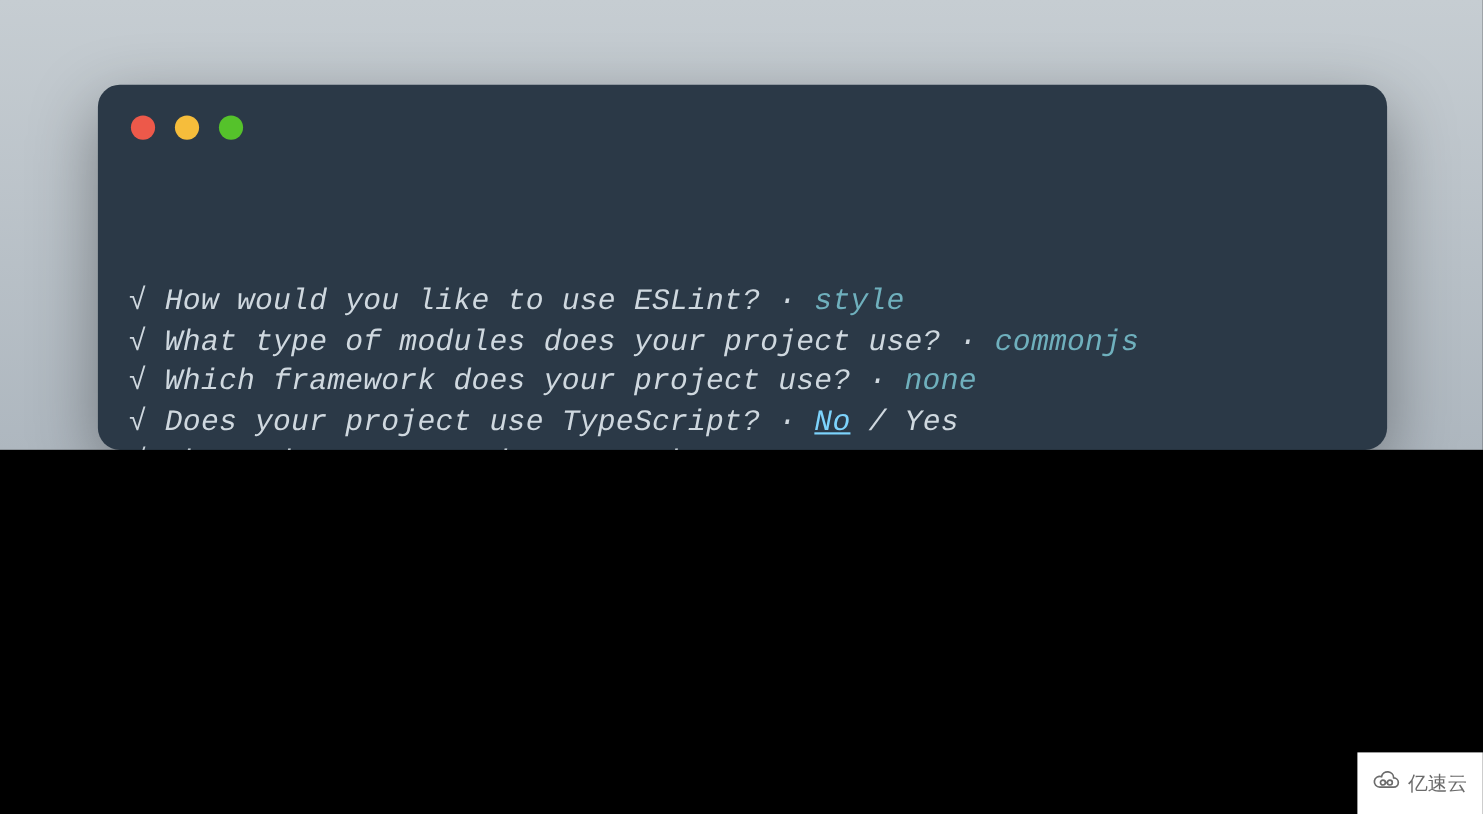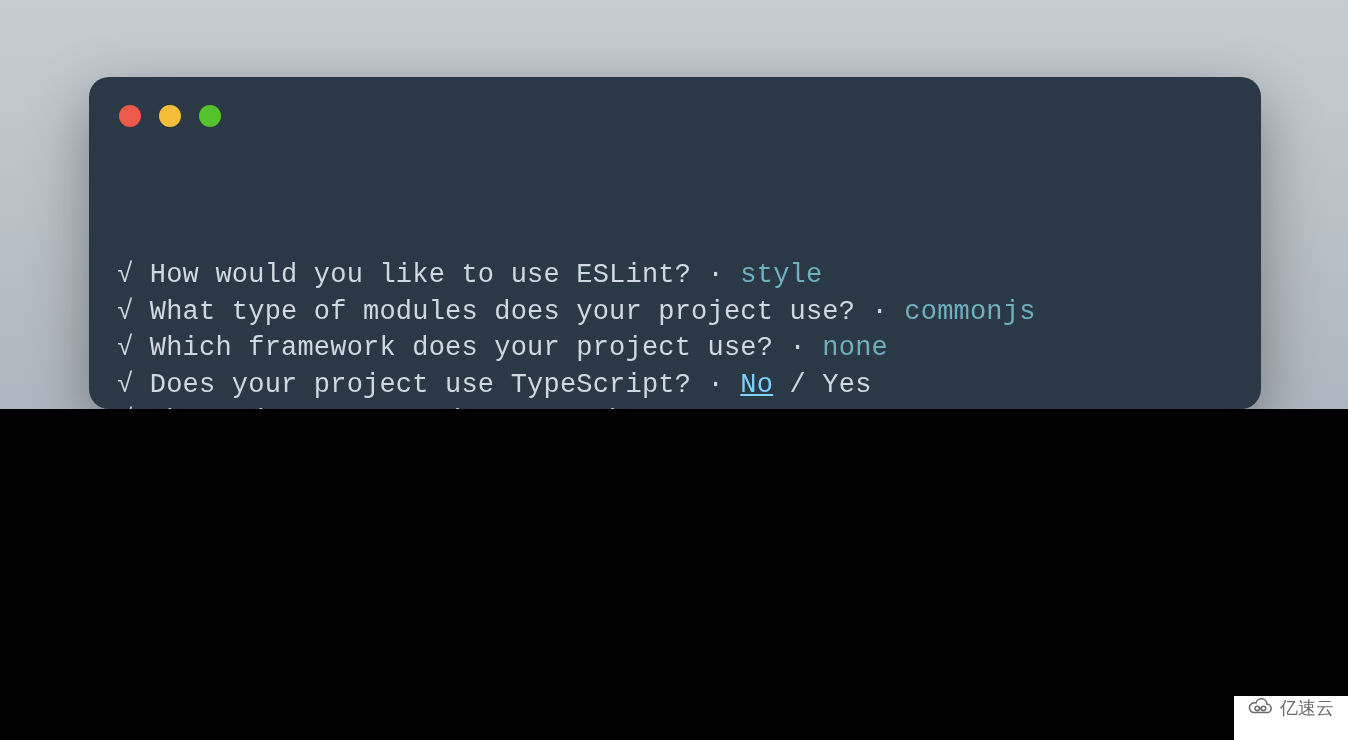--- a/index.html
+++ b/index.html
@@ -46,43 +46,43 @@
       top: 180px;
       left: 28px;
       right: 28px;
       font-size: 27px;
       line-height: 36.5px;
       color: #cfd8df;
       white-space: pre;
       letter-spacing: 0.2px;
       font-weight: 500;
     }
-    .line { display: block; }
+    .line { display: block; font-style: italic; }
     .answer { color: #6fb0bd; }
     .answer-u { color: #7dd3fc; text-decoration: underline; }
 
     .black-overlay {
       position: absolute;
       top: 409px;
       left: 0;
       width: 1348px;
       height: 331px;
       background: #000;
     }
 
     .watermark {
       position: absolute;
       right: 0;
       bottom: 0;
-      height: 44px;
+      height: 56px;
       min-width: 100px;
       padding: 0 14px 0 12px;
       background: #fff;
       display: flex;
-      align-items: flex-start;
+      align-items: center;
       gap: 6px;
       color: #6b6b6b;
       font-family: -apple-system, BlinkMacSystemFont, "Segoe UI", Arial, sans-serif;
       font-size: 18px;
       font-weight: 500;
     }
     .watermark svg { width: 28px; height: 22px; }
   </style>
 </head>
 <body>

